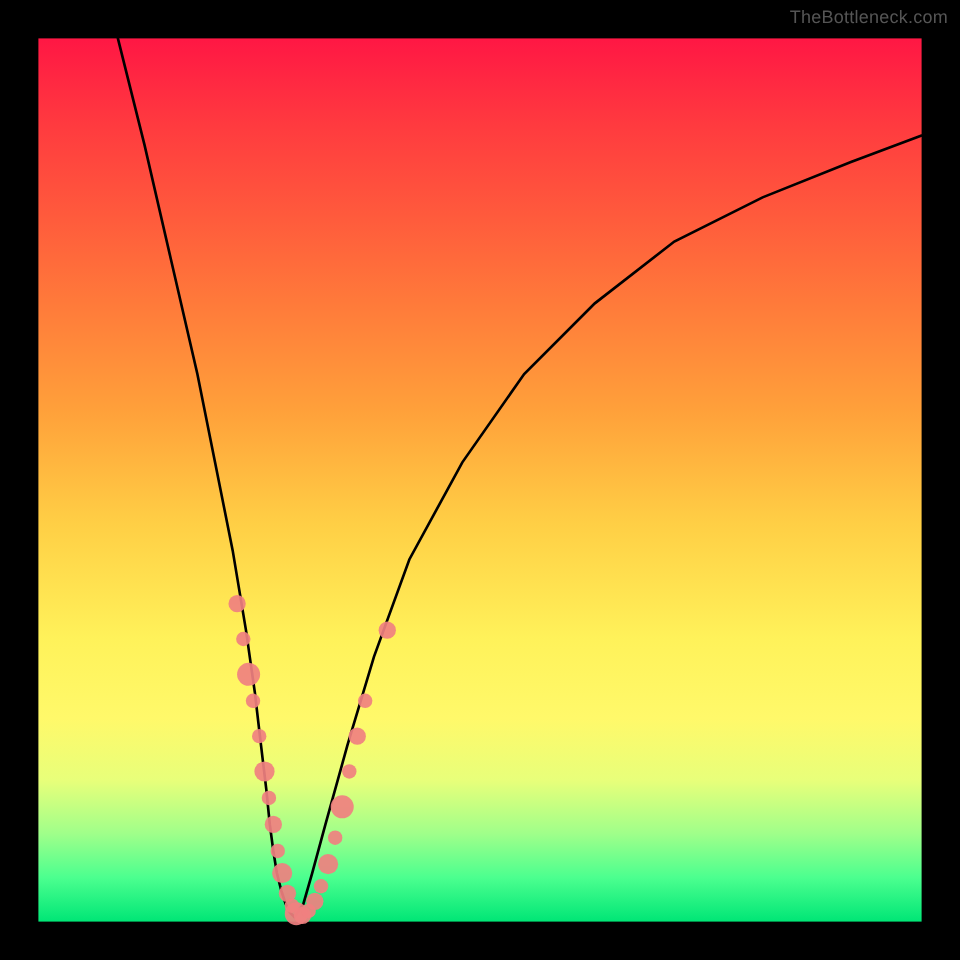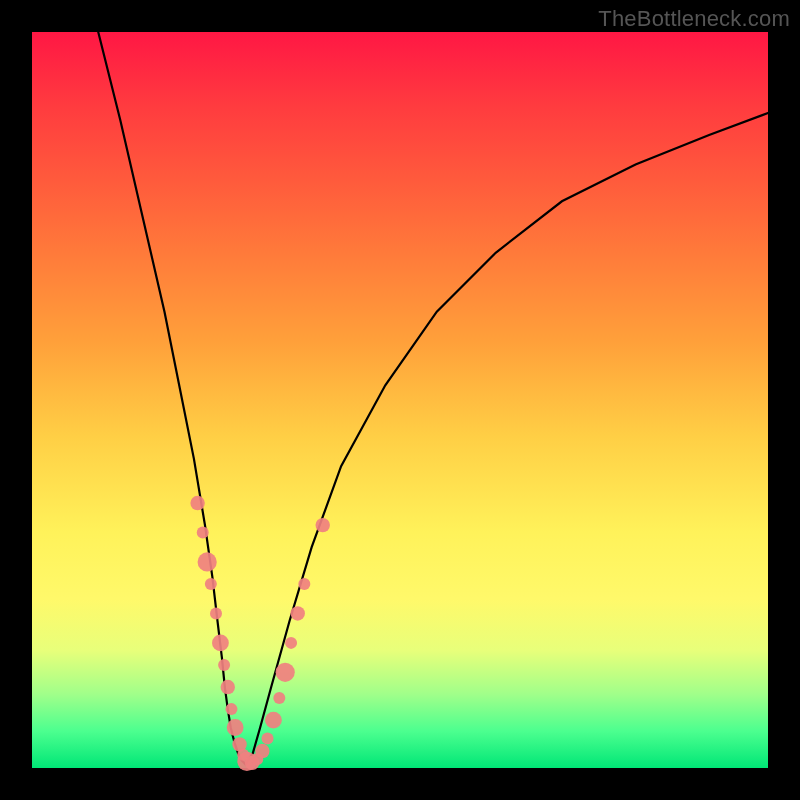--- a/index.html
+++ b/index.html
@@ -36,21 +36,21 @@
       #a0ff8a 90%,
       #4cff8f 95%,
       #00e676 100%
     );
   }
   .watermark {
     position: absolute;
     top: 6px;
     right: 10px;
     color: #555;
-    font-size: 22px;
+    font-size: 15px;
     font-weight: 500;
     letter-spacing: 0.2px;
     user-select: none;
   }
   svg.curves {
     position: absolute;
     left: 0;
     top: 0;
     width: 736px;
     height: 736px;

